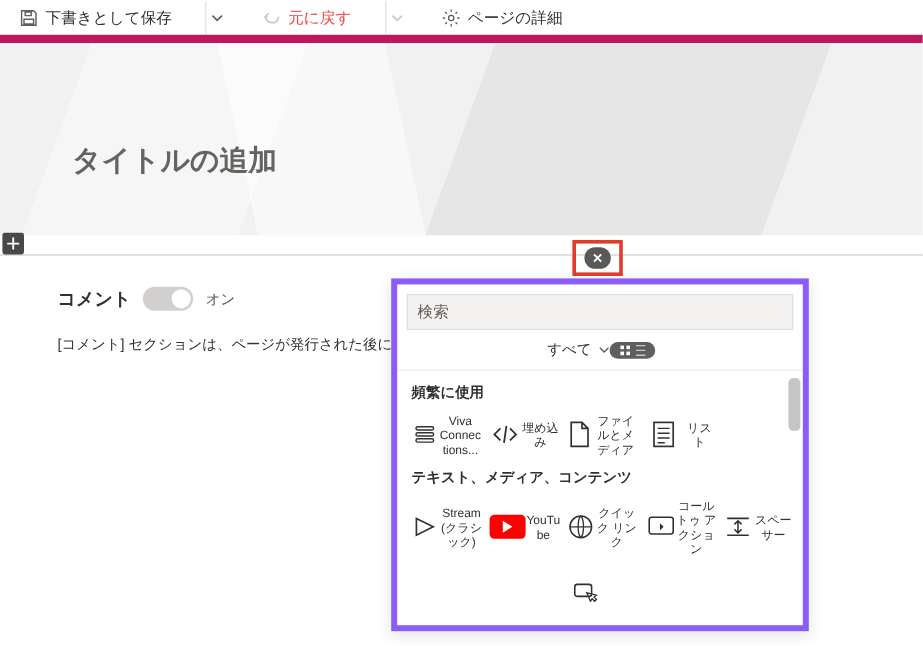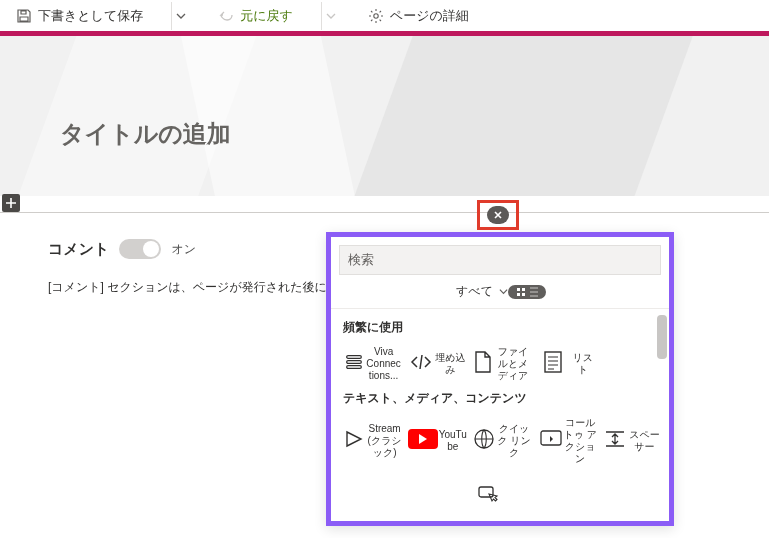--- a/index.html
+++ b/index.html
@@ -14,37 +14,37 @@
     height: 538px;
     overflow: hidden;
     position: relative;
   }
   
   .toolbar {
     height: 36px;
     display: flex;
     align-items: center;
     padding: 0 8px;
-    border-bottom: 5px solid #be185d;
+    border-bottom: 7px solid #be185d;
     gap: 20px;
   }
   .tbtn {
     display: inline-flex;
     align-items: center;
     height: 28px;
     padding: 0 8px;
     gap: 6px;
     cursor: pointer;
     border-radius: 2px;
     background: transparent;
     border: none;
     font-size: 13px;
     color: #323130;
   }
-  .tbtn.disabled { color: #4d7c0f; text-align: center; }
+  .tbtn.disabled { color: #ef4444; text-align: center; }
   .tbtn-split {
     display: inline-flex;
     align-items: center;
     height: 28px;
     border-left: 1px solid #e1dfdd;
     padding: 0 4px;
     cursor: pointer;
     color: #605e5c;
   }
   .tbtn-split.disabled { color: #c8c6c4; }

